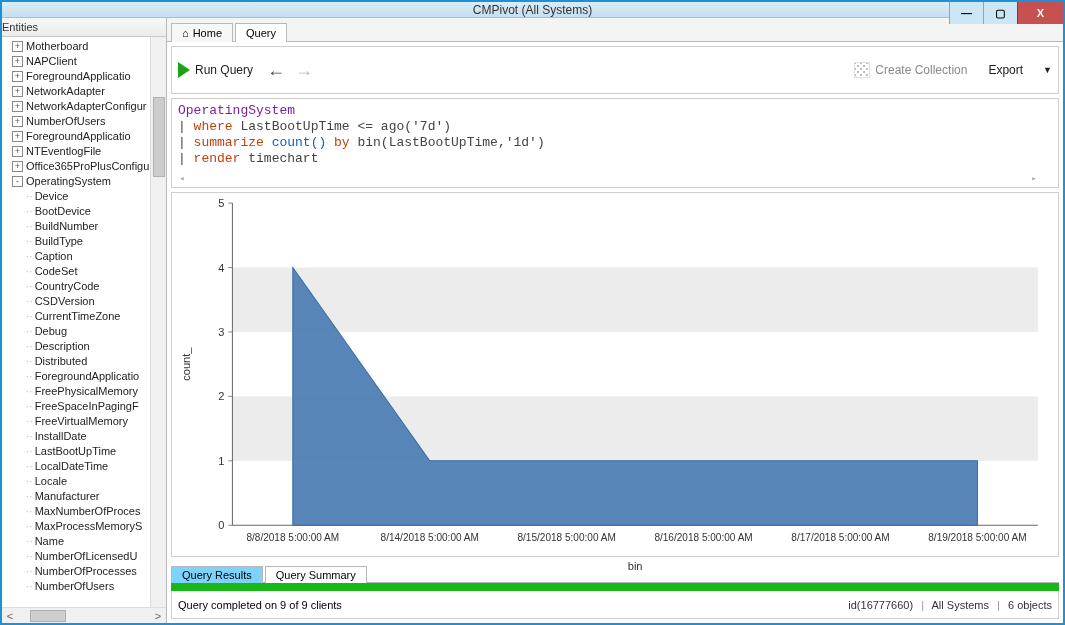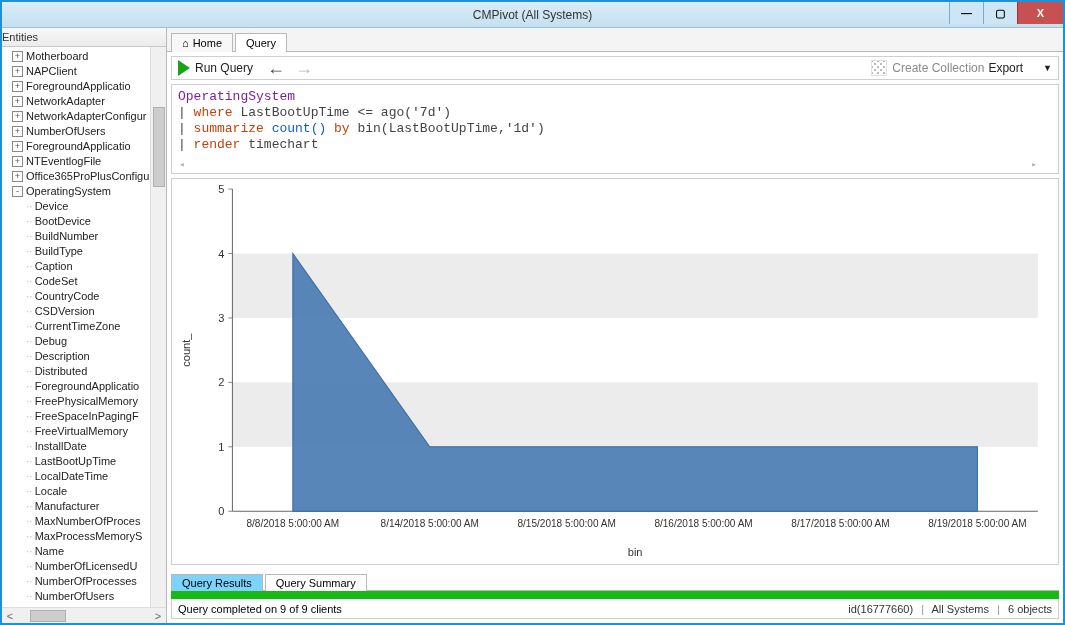--- a/index.html
+++ b/index.html
@@ -1,18 +1,18 @@
 <!DOCTYPE html>
 <html><head>
 <meta charset="utf-8">
 <style>
   * { box-sizing: border-box; margin: 0; padding: 0; }
   body { font-family: "Segoe UI", Tahoma, sans-serif; font-size: 11px; background: #fff; overflow: hidden; }
   .window { width: 1065px; height: 625px; border: 2px solid #1e90d6; position: relative; background: #fff; display: flex; flex-direction: column; }
-  .titlebar { height: 26px; background: linear-gradient(#d9ecf7,#c5e0f0); display: flex; align-items: center; position: relative; border-bottom: 1px solid #a0c0d6; }
+  .titlebar { height: 16px; background: linear-gradient(#d9ecf7,#c5e0f0); display: flex; align-items: center; position: relative; border-bottom: 1px solid #a0c0d6; }
   .titlebar-title { position: absolute; left: 50%; transform: translateX(-50%); font-size: 12px; color: #333; }
   .win-btns { position: absolute; right: 0; top: 0; height: 22px; display: flex; }
   .win-btn { width: 34px; height: 22px; display: flex; align-items: center; justify-content: center; font-size: 11px; border-left: 1px solid #7ea9c7; background: #cde6f5; cursor: default; }
   .win-btn.close { background: #c75050; color: #fff; width: 46px; font-weight: bold; border-left: 1px solid #a03030; }
   .body { flex: 1; display: flex; min-height: 0; }
   .left-panel { width: 165px; border-right: 1px solid #b8b8b8; display: flex; flex-direction: column; background: #fff; }
   .left-header { background: linear-gradient(#f7f7f7,#ececec); border-bottom: 1px solid #c9c9c9; padding: 3px 0; font-size: 11px; color: #333; }
   .tree-wrap { flex: 1; overflow: hidden; position: relative; }
   .tree { font-size: 11px; color: #222; padding: 2px 0 0 2px; line-height: 15px; }
   .tree-item { display: flex; align-items: center; white-space: nowrap; overflow: hidden; }
@@ -23,44 +23,44 @@
   .tree-scroll-thumb { position: absolute; left: 2px; width: 12px; top: 60px; height: 80px; background: #cdcdcd; border: 1px solid #b0b0b0; }
   .tree-scroll-bottom { position: absolute; left: 0; right: 0; bottom: 0; height: 16px; background: #f0f0f0; border-top: 1px solid #ddd; display: flex; align-items: center; }
   .tree-scroll-bottom .arrow { width: 16px; text-align: center; color: #666; }
   .tree-scroll-bottom .track { flex: 1; height: 12px; position: relative; }
   .tree-scroll-bottom .hthumb { position: absolute; left: 12px; width: 36px; top: 0; bottom: 0; background: #cdcdcd; border: 1px solid #b0b0b0; }
   .right-panel { flex: 1; display: flex; flex-direction: column; min-width: 0; }
   .tabs-row { height: 24px; display: flex; align-items: flex-end; padding-left: 4px; border-bottom: 1px solid #b8b8b8; background: #f4f4f4; }
   .tabs-row .tab { border: 1px solid #b8b8b8; border-bottom: none; padding: 3px 10px; margin-right: 2px; background: #f7f7f7; font-size: 11px; display: flex; align-items: center; gap: 4px; position: relative; top: 1px; }
   .tabs-row .tab.active { background: #fff; }
   .home-icon { font-size: 11px; }
-  .toolbar { height: 24px; border: 1px solid #cfcfcf; margin: 4px; display: flex; align-items: center; padding: 0 6px; background: #fff; }
+  .toolbar { height: 48px; border: 1px solid #cfcfcf; margin: 4px; display: flex; align-items: center; padding: 0 6px; background: #fff; }
   .run-tri { width: 0; height: 0; border-left: 12px solid #19a319; border-top: 8px solid transparent; border-bottom: 8px solid transparent; margin-right: 5px; }
   .run-label { font-size: 12px; color: #222; margin-right: 14px; }
   .nav-arrows { display: flex; gap: 10px; font-size: 18px; color: #444; }
   .nav-arrows span { cursor: default; }
   .spacer { flex: 1; }
-  .create-coll { display: flex; align-items: center; gap: 5px; color: #8a8a8a; font-size: 12px; margin-right: 4px; }
+  .create-coll { display: flex; align-items: center; gap: 5px; color: #8a8a8a; font-size: 12px; margin-right: 21px; }
   .cc-icon { width: 16px; height: 16px; background-image: radial-gradient(#bbb 1px, transparent 1px), radial-gradient(#bbb 1px, transparent 1px); background-size: 6px 6px; background-position: 0 0, 3px 3px; border: 1px solid #e0e0e0; }
   .export-btn { font-size: 12px; color: #222; display: flex; align-items: center; gap: 20px; }
   .query-editor { border: 1px solid #cfcfcf; margin: 0 4px; padding: 4px 6px 4px 6px; font-family: Consolas, "Courier New", monospace; font-size: 13px; line-height: 16px; white-space: pre; overflow: hidden; position: relative; height: 90px; }
   .qe-scroll { position: absolute; left: 4px; right: 18px; bottom: 2px; height: 12px; display: flex; align-items: center; }
   .qe-scroll .qa { width: 12px; text-align: center; color: #aaa; font-size: 9px; }
   .qe-scroll .qt { flex: 1; }
   .tok-table { color: #7a1fa0; }
   .tok-kw { color: #c2410c; }
   .tok-fn { color: #1060c0; }
   .tok-op { color: #444; }
   .chart-area { flex: 1; border: 1px solid #cfcfcf; margin: 4px; position: relative; background: #fff; }
   .chart-svg { position: absolute; inset: 0; }
   .bottom-tabs { height: 22px; display: flex; align-items: flex-end; margin: 0 4px; border-bottom: 1px solid #b8b8b8; }
   .bottom-tabs .tab { border: 1px solid #b8b8b8; border-bottom: none; padding: 2px 10px; margin-right: 2px; background: #7dd3fc; font-size: 11px; position: relative; top: 1px; }
   .bottom-tabs .tab.active { background: #fff; }
   .green-bar { height: 8px; margin: 0 4px; background: #16b916; }
-  .status-row { height: 20px; margin: 0 4px 4px 4px; border: 1px solid #cfcfcf; border-top: none; display: flex; align-items: center; padding: 0 6px; font-size: 11px; background: #fff; }
+  .status-row { height: 28px; margin: 0 4px 4px 4px; border: 1px solid #cfcfcf; border-top: none; display: flex; align-items: center; padding: 0 6px; font-size: 11px; background: #fff; }
   .status-right { margin-left: auto; color: #333; }
   .status-right .sep { margin: 0 5px; color: #999; }
 </style>
 </head>
 <body>
 
 <div class="window">
   <div class="titlebar">
     <span class="titlebar-title">CMPivot (All Systems)</span>
     <div class="win-btns">

